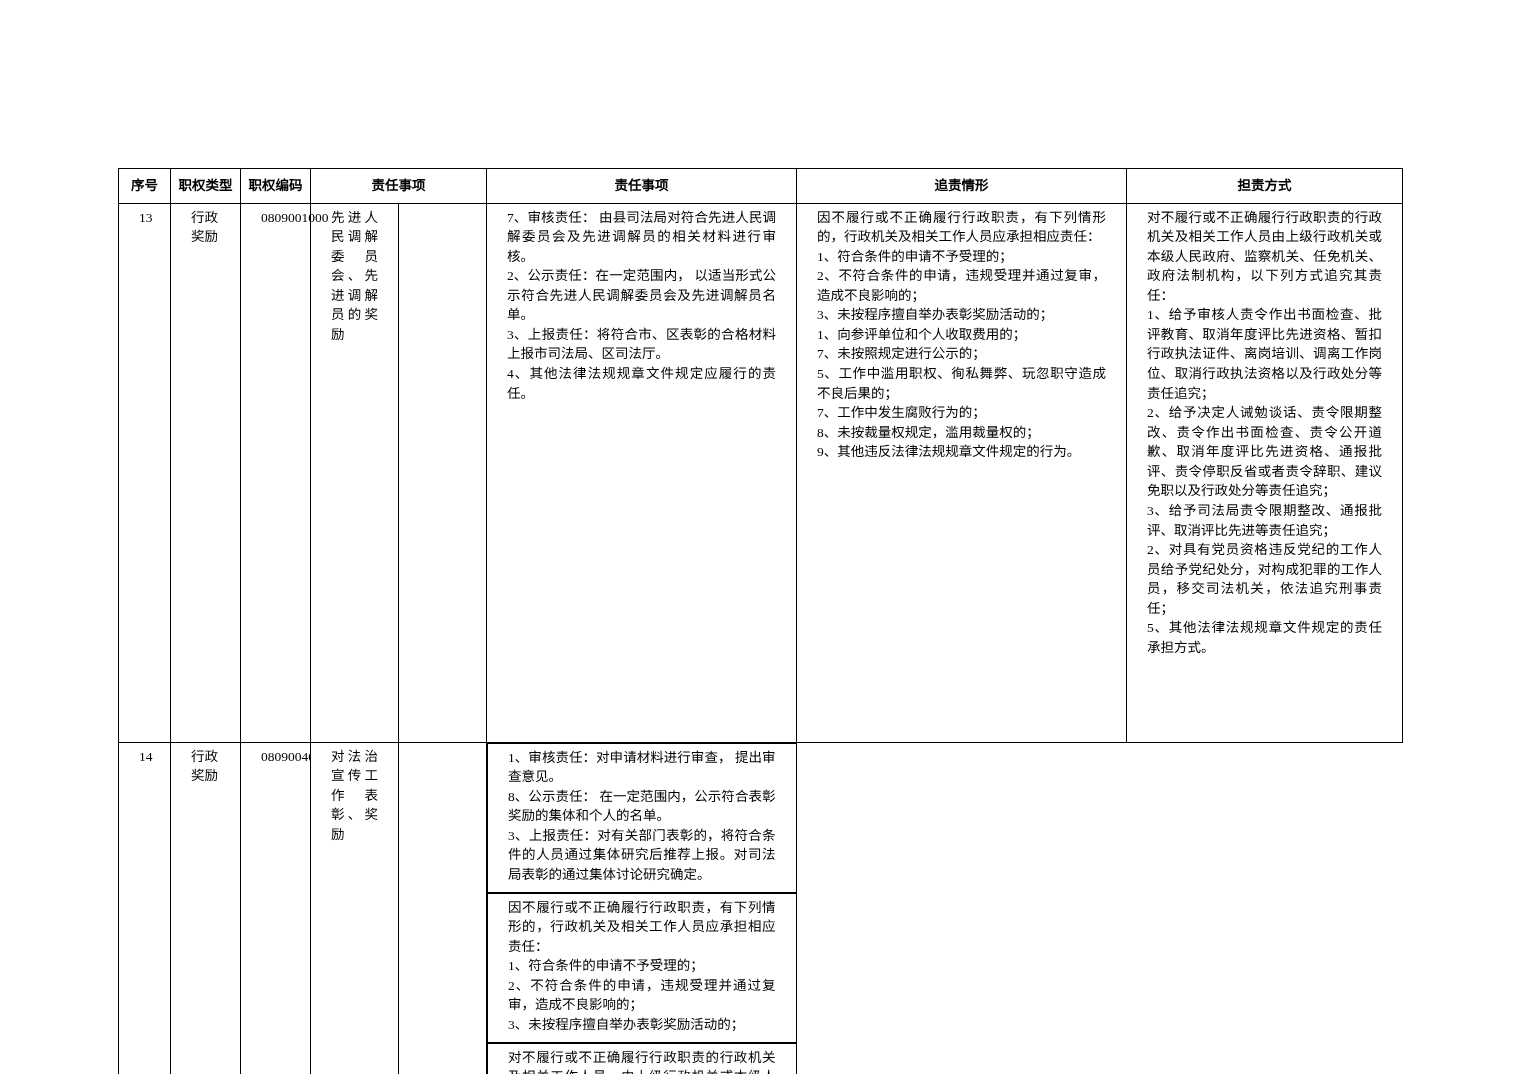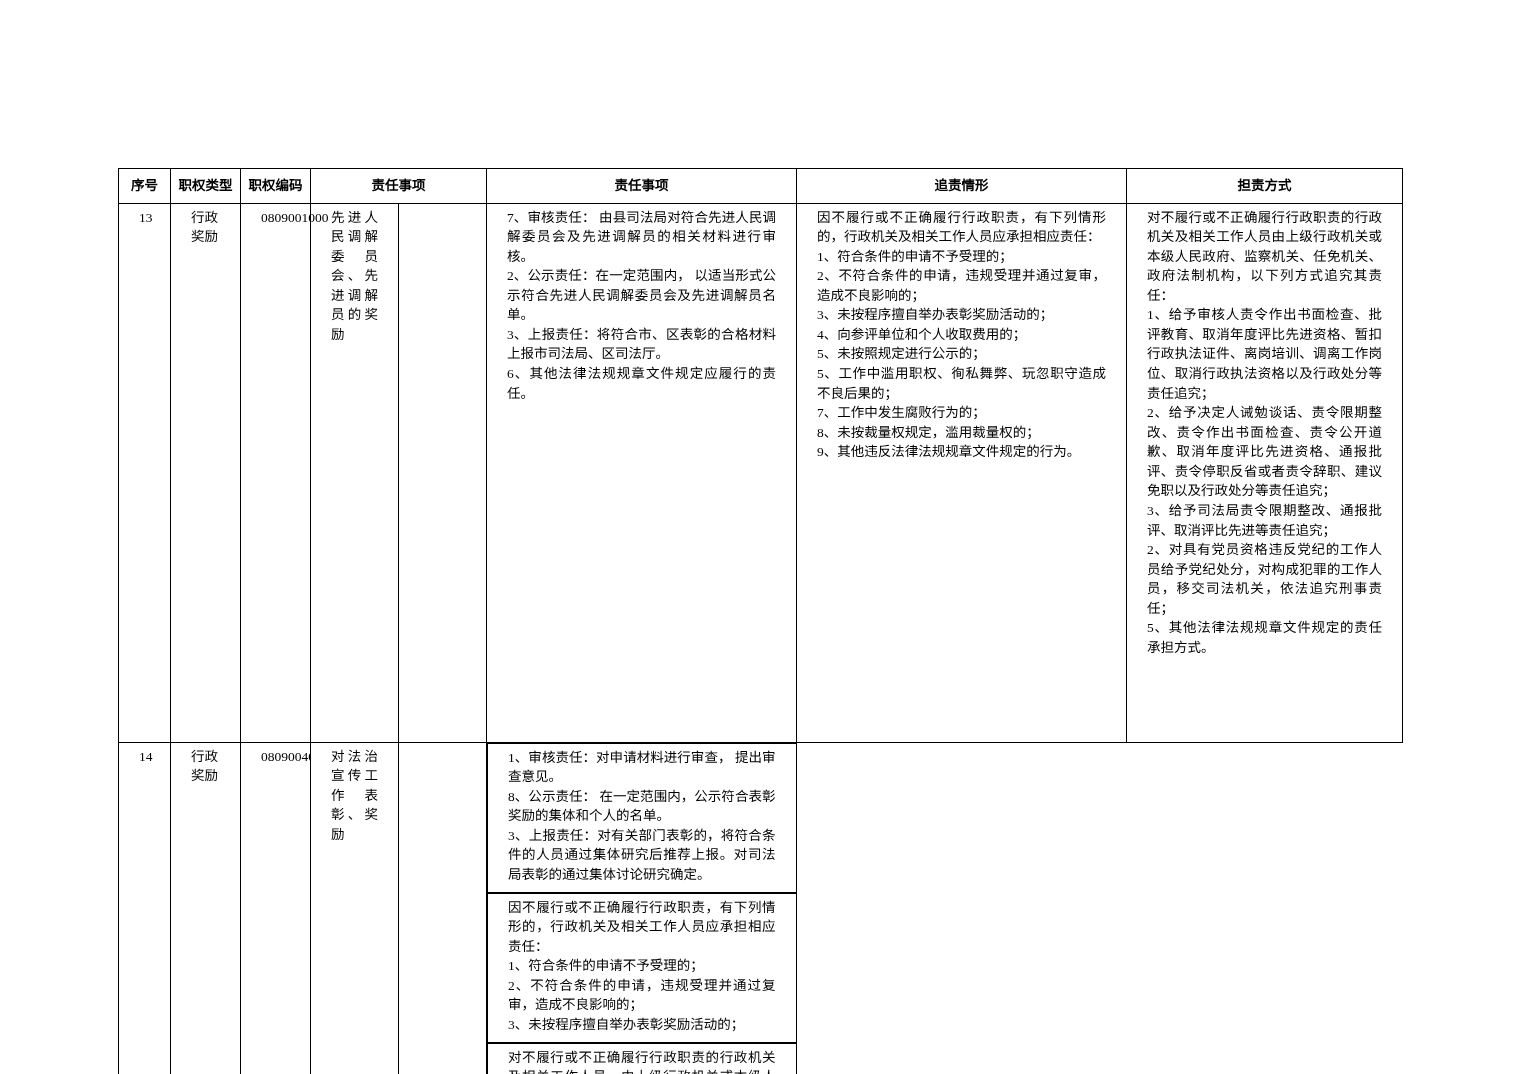--- a/index.html
+++ b/index.html
@@ -119,29 +119,29 @@
       <tr class="row-tall">
         <td class="cell-center">13</td>
         <td class="type-cell">行政奖励</td>
         <td class="code-cell">0809001000</td>
         <td class="name-cell">先进人民调解委员会、先进调解员的奖励</td>
         <td></td>
         <td class="cell-just">
             <p class="para">7、审核责任： 由县司法局对符合先进人民调解委员会及先进调解员的相关材料进行审核。</p>
             <p class="para">2、公示责任：在一定范围内， 以适当形式公示符合先进人民调解委员会及先进调解员名单。</p>
             <p class="para">3、上报责任：将符合市、区表彰的合格材料上报市司法局、区司法厅。</p>
-            <p class="para">6、其他法律法规规章文件规定应履行的责任。</p>
+            <p class="para">4、其他法律法规规章文件规定应履行的责任。</p>
           </td>
         <td class="cell-just">
             <p class="para">因不履行或不正确履行行政职责，有下列情形的，行政机关及相关工作人员应承担相应责任：</p>
             <p class="para">1、符合条件的申请不予受理的；</p>
             <p class="para">2、不符合条件的申请，违规受理并通过复审，造成不良影响的；</p>
             <p class="para">3、未按程序擅自举办表彰奖励活动的；</p>
-            <p class="para">4、向参评单位和个人收取费用的；</p>
-            <p class="para">5、未按照规定进行公示的；</p>
+            <p class="para">1、向参评单位和个人收取费用的；</p>
+            <p class="para">7、未按照规定进行公示的；</p>
             <p class="para">5、工作中滥用职权、徇私舞弊、玩忽职守造成不良后果的；</p>
             <p class="para">7、工作中发生腐败行为的；</p>
             <p class="para">8、未按裁量权规定，滥用裁量权的；</p>
             <p class="para">9、其他违反法律法规规章文件规定的行为。</p>
           </td>
         <td class="cell-just">
             <p class="para">对不履行或不正确履行行政职责的行政机关及相关工作人员由上级行政机关或本级人民政府、监察机关、任免机关、政府法制机构，以下列方式追究其责任：</p>
             <p class="para">1、给予审核人责令作出书面检查、批评教育、取消年度评比先进资格、暂扣行政执法证件、离岗培训、调离工作岗位、取消行政执法资格以及行政处分等责任追究；</p>
             <p class="para">2、给予决定人诫勉谈话、责令限期整改、责令作出书面检查、责令公开道歉、取消年度评比先进资格、通报批评、责令停职反省或者责令辞职、建议免职以及行政处分等责任追究；</p>
             <p class="para">3、给予司法局责令限期整改、通报批评、取消评比先进等责任追究；</p>

